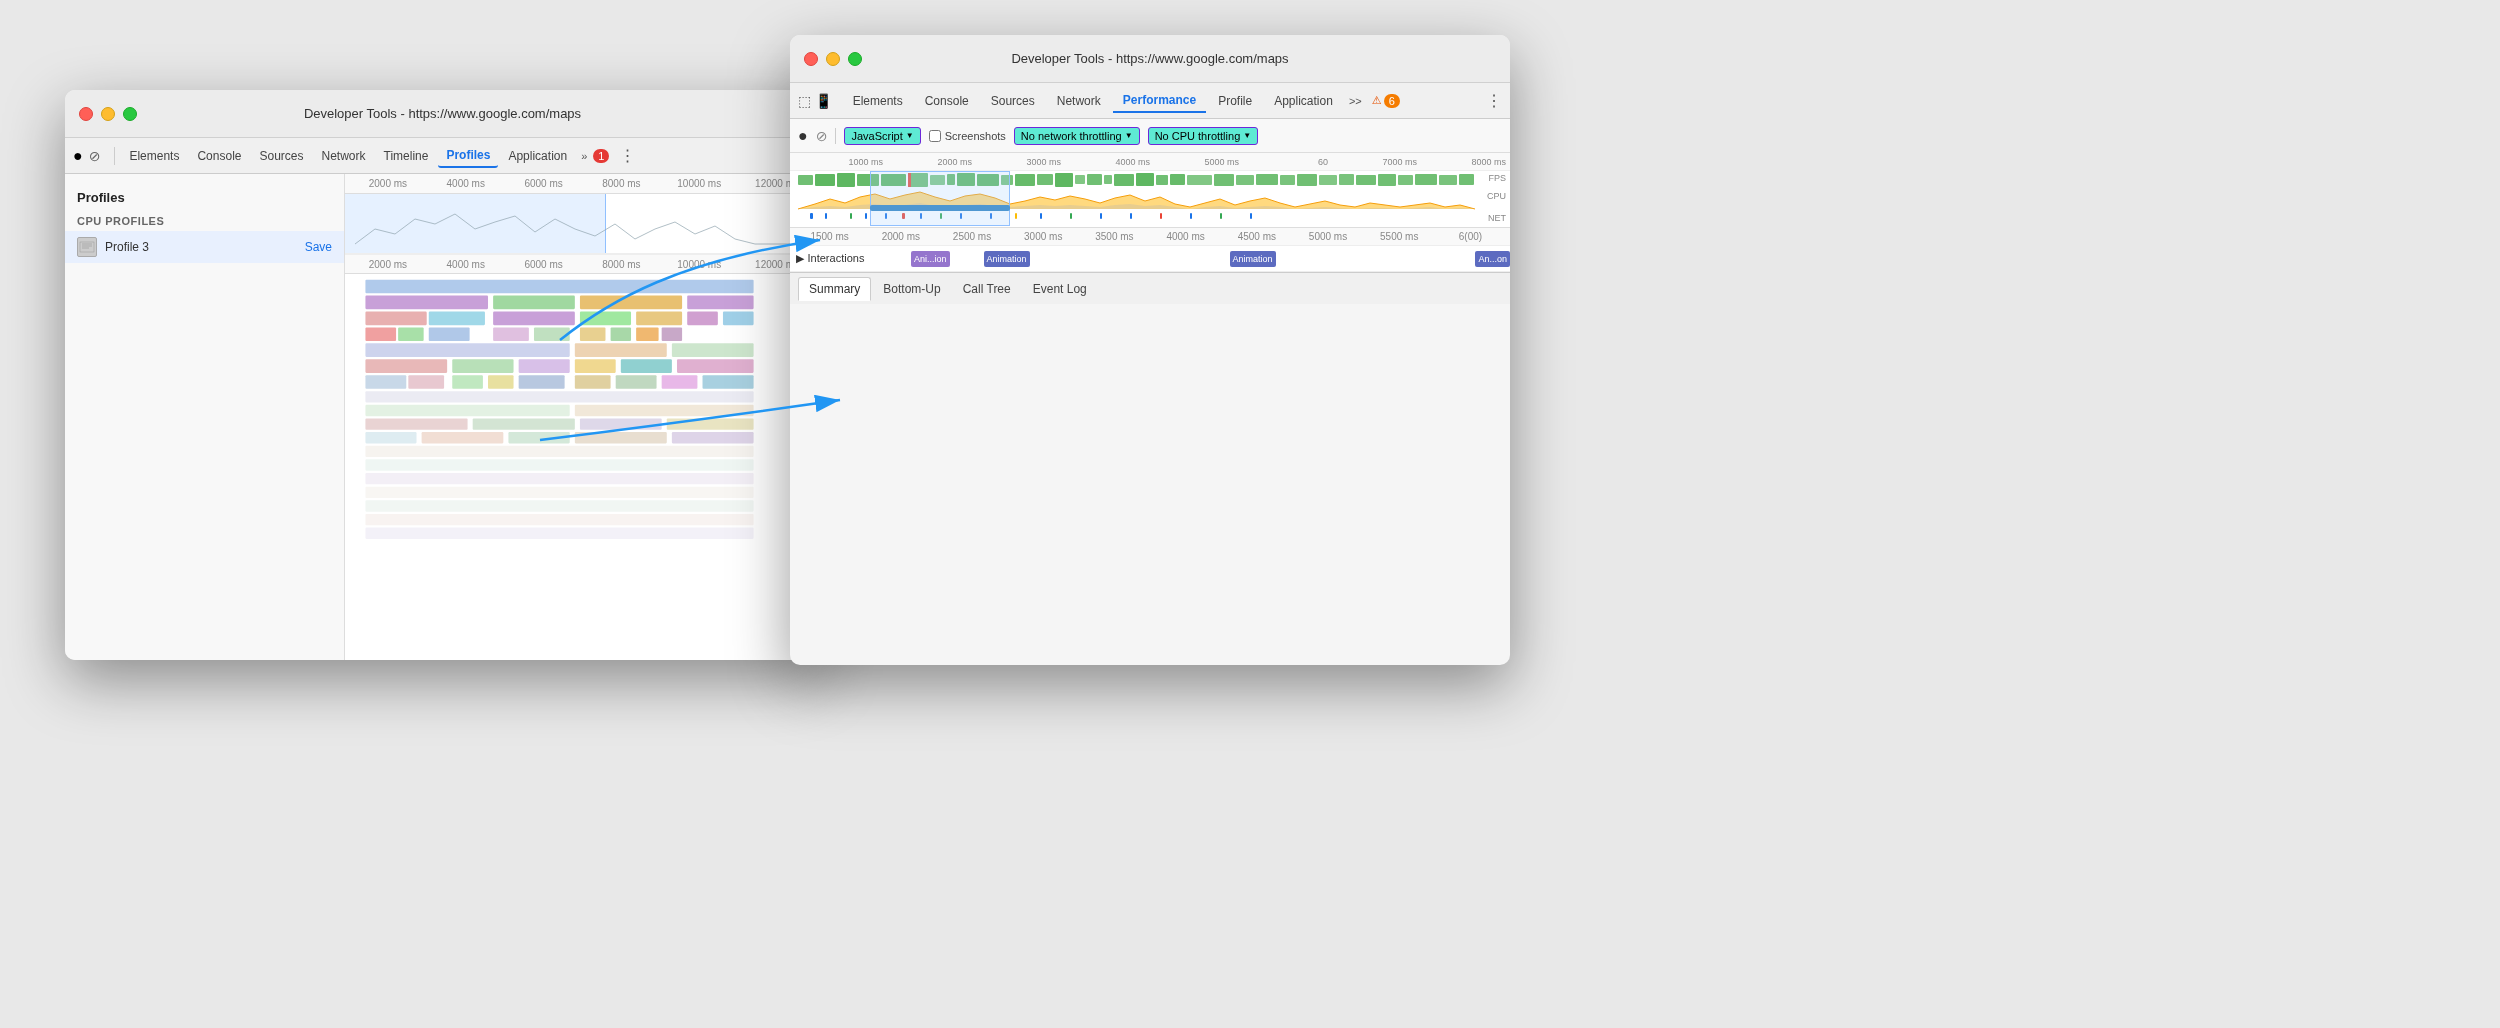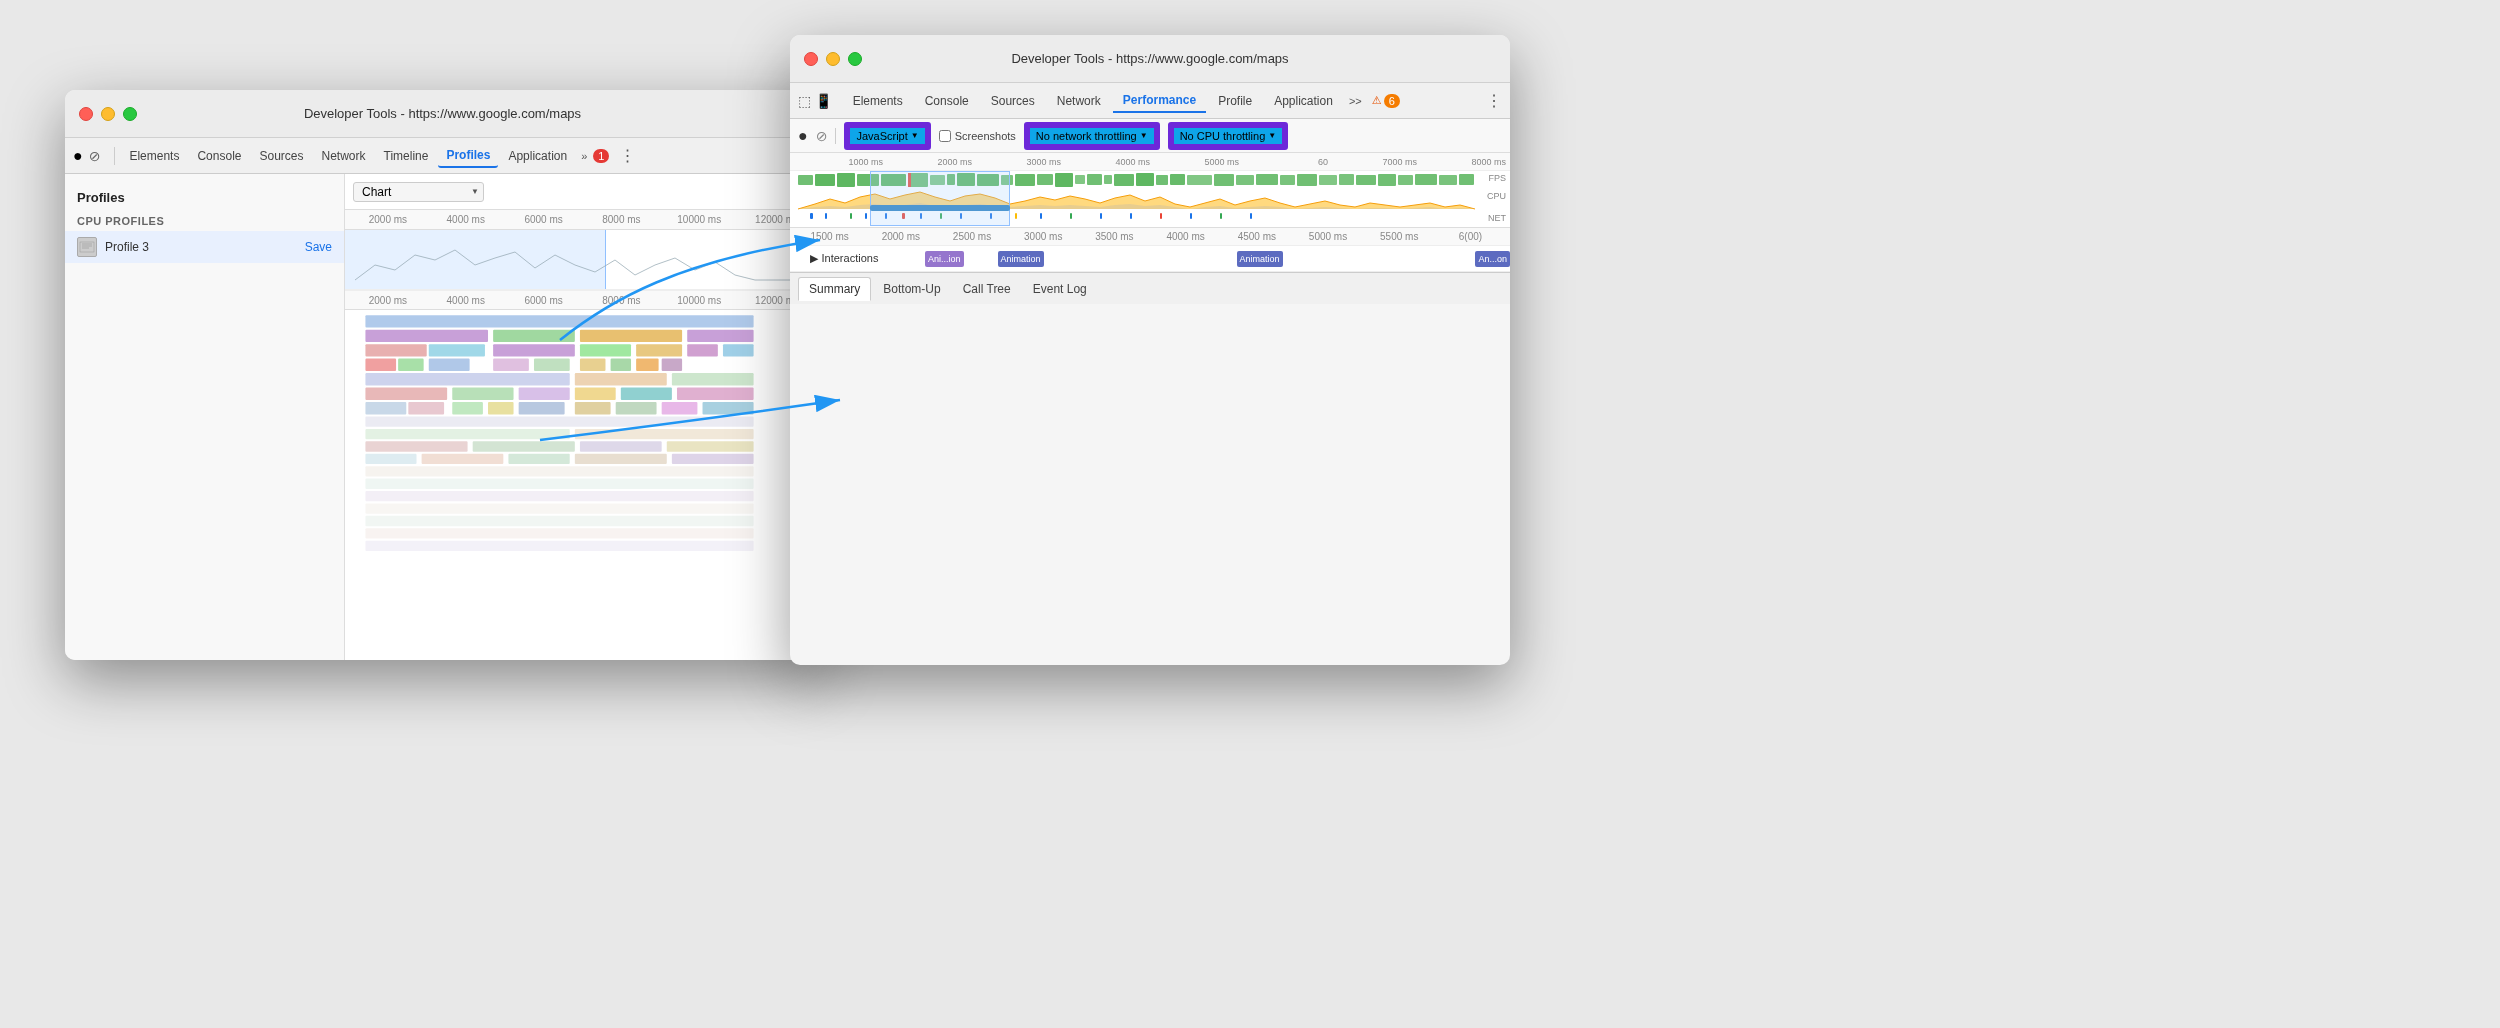--- a/index.html
+++ b/index.html
@@ -251,22 +251,22 @@
       background: #f8f8f8;
       border-bottom: 1px solid #ddd;
       display: flex;
       align-items: center;
       padding: 0 8px;
       gap: 8px;
       font-size: 11px;
     }
 
     .dropdown-btn {
-      background: #0ea5e9;
-      border: 6px solid #6d28d9;
+      background: #5eead4;
+      border: 1px solid #6d28d9;
       border-radius: 3px;
       padding: 2px 6px;
       font-size: 11px;
       cursor: pointer;
       display: flex;
       align-items: center;
       gap: 3px;
     }
     .dropdown-arrow { font-size: 8px; }
 
@@ -324,21 +324,21 @@
       background: #f9f9f9;
     }
     .detail-tick { flex: 1; text-align: center; font-size: 10px; }
 
     
     .interactions-row {
       height: 26px;
       display: flex;
       align-items: center;
       border-bottom: 1px solid #eee;
-      padding-left: 20px;
+      padding-left: 6px;
       font-size: 11px;
       color: #333;
       background: white;
       gap: 4px;
     }
     .interaction-block {
       height: 16px;
       border-radius: 2px;
       display: inline-block;
       font-size: 9px;
@@ -446,29 +446,20 @@
             <line x1="3" y1="9" x2="10" y2="9" stroke="#888" stroke-width="0.5"></line>
           </svg>
         </div>
         <span class="profile-name">Profile 3</span>
         <span class="profile-save">Save</span>
       </div>
     </div>
 
     <div class="chart-panel">
 
-      <div class="chart-toolbar">
-        <div class="chart-select-wrap">
-          <select class="chart-select">
-            <option>Chart</option>
-            <option>Heavy (Bottom Up)</option>
-            <option>Tree (Top Down)</option>
-          </select>
-        </div>
-      </div>
 
       <div class="timeline-ruler">
         <span class="ruler-tick">2000 ms</span>
         <span class="ruler-tick">4000 ms</span>
         <span class="ruler-tick">6000 ms</span>
         <span class="ruler-tick">8000 ms</span>
         <span class="ruler-tick">10000 ms</span>
         <span class="ruler-tick">12000 ms</span>
       </div>
 

